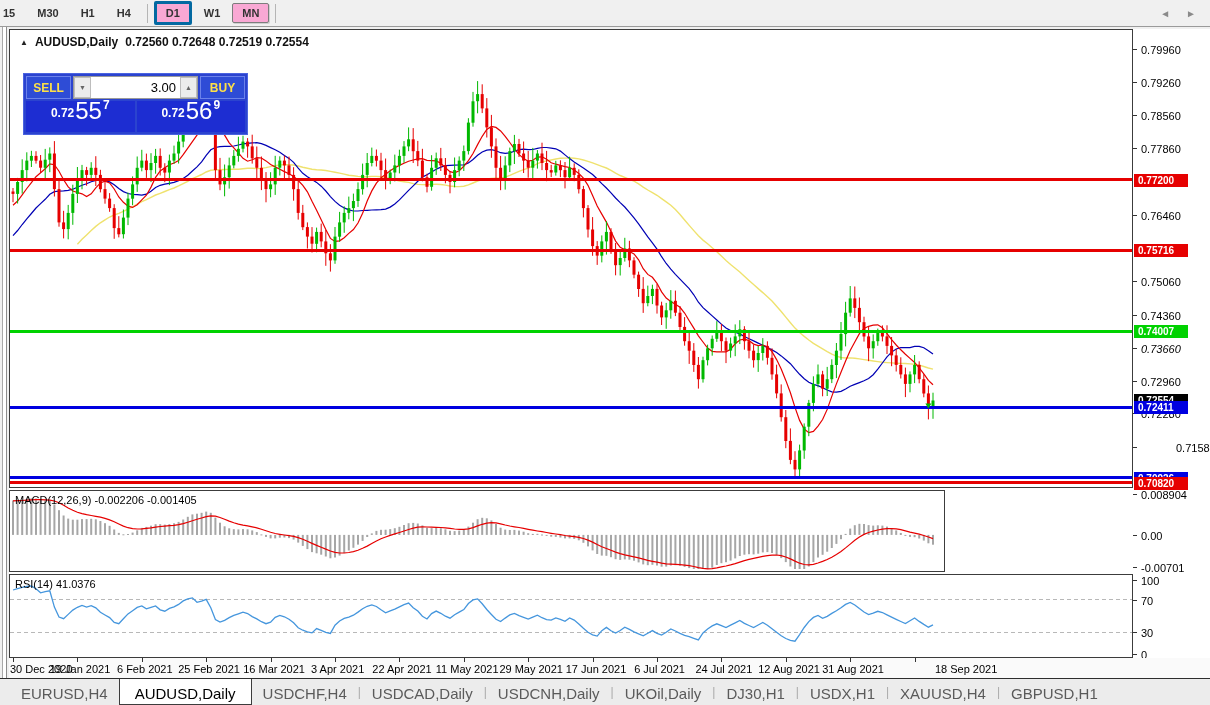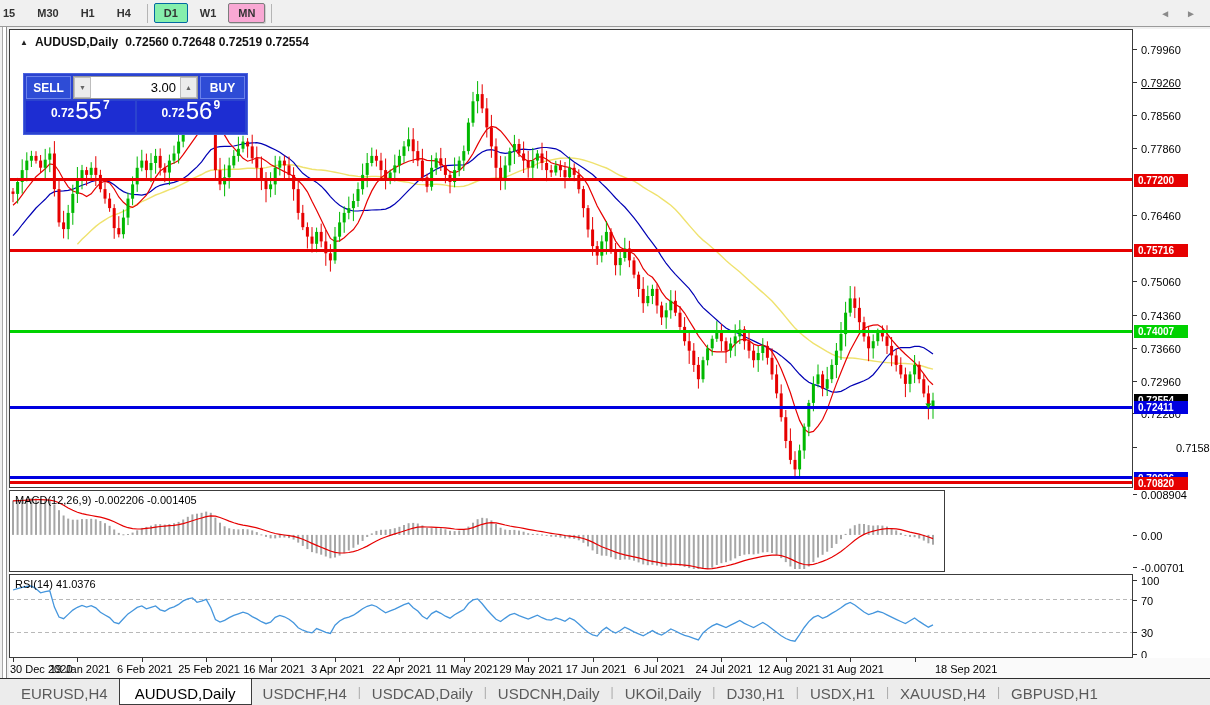--- a/index.html
+++ b/index.html
@@ -4,21 +4,21 @@
 <style>
   *{box-sizing:border-box;margin:0;padding:0}
   body{width:1210px;height:705px;position:relative;overflow:hidden;background:#f0f0f0;
        font-family:"Liberation Sans",sans-serif;-webkit-font-smoothing:antialiased}
   
   .toolbar{position:absolute;left:0;top:0;width:1210px;height:27px;background:#f0f0f0;
            border-bottom:1px solid #9a9a9a;display:flex;align-items:center}
   .tf-btn{font-size:11px;font-weight:bold;color:#333;padding:3px 9px;margin:0 1px;
           border:1px solid transparent;border-radius:2px;cursor:default;white-space:nowrap}
   .tf-btn.first{margin-left:-7px}
-  .tf-btn.active{background:#86efac;border:1px solid #0369a1}
+  .tf-btn.active{background:#f9a8d4;border:3px solid #0369a1}
   .tf-btn.outlined{background:#f9a8d4;border:1px solid #7d7d7d;box-shadow:1px 1px 0 #cfcfcf}
   .tf-sep{width:1px;height:19px;background:#b5b5b5;margin:0 5px}
   
   .gutter{position:absolute;left:0;top:27px;width:9px;height:651px;
           background:linear-gradient(90deg,#f0f0f0 0 2px,#a8a8a8 2px 3px,#fff 3px 6px,#8c8c8c 6px 7px,#f0f0f0 7px 9px)}
   .chart-win{position:absolute;left:9px;top:29px;width:1201px;height:649px;background:#fff}
   .pane{position:absolute;left:0;background:#fff;border:1px solid #3c3c3c}
   #pane-main{top:0;width:1124px;height:459px}
   #pane-macd{top:461px;width:936px;height:82px}
   #pane-rsi{top:545px;width:1124px;height:84px}
@@ -33,21 +33,21 @@
   .dlabel{position:absolute;top:5px;font-size:11px;color:#000;white-space:nowrap}
   
   .chart-title{position:absolute;left:10px;top:5px;font-size:12px;font-weight:bold;color:#111;
                display:flex;align-items:center;gap:7px;z-index:5}
   .chart-title .tri{font-size:8px;color:#222}
   .ind-label{position:absolute;left:5px;top:3px;font-size:11px;color:#000;z-index:5}
   
   .trade{position:absolute;left:14px;top:44px;width:225px;z-index:6;background:#2b43cf;
          border:1px solid #4a63e0;padding:2px}
   .trade-row1{display:flex;height:23px;gap:2px}
-  .tp-btn{width:45px;background:#2e4cd6;color:#ffffff;font-size:12px;font-weight:bold;
+  .tp-btn{width:45px;background:#2e4cd6;color:#fde047;font-size:12px;font-weight:bold;
           display:flex;align-items:center;justify-content:center;border:1px solid #6b82ea;cursor:default}
   .tp-spin{flex:1;display:flex;background:#fff;border:1px solid #9a9a9a}
   .tp-arrow{width:17px;background:#ececec;color:#666;font-size:7px;display:flex;align-items:center;
             justify-content:center;border:1px solid #bdbdbd;cursor:default}
   .tp-vol{flex:1;border:none;outline:none;text-align:right;font-size:13px;padding:0 4px;width:40px;
           font-family:"Liberation Sans",sans-serif;color:#000}
   .trade-row2{display:flex;gap:2px;margin-top:2px;height:31px}
   .tp-price{flex:1;background:#1d2dd2;color:#fff;display:flex;align-items:flex-end;
             justify-content:center;padding-bottom:9px}
   .tp-price .sm{font-size:12px;font-weight:bold;margin-right:1px;line-height:20px}
@@ -747,33 +747,33 @@
         <line x1="0" y1="57.4" x2="1122" y2="57.4" stroke="#b8b8b8" stroke-width="1" stroke-dasharray="4,3" shape-rendering="crispEdges"></line>
         <polyline points="3.0,15.0 7.6,13.6 12.2,12.4 16.8,11.5 21.4,11.0 26.0,13.8 30.6,17.8 35.2,16.6 39.8,15.8 44.4,32.1 49.0,42.0 53.6,43.7 58.2,39.4 62.8,35.1 67.4,32.3 72.0,30.5 76.6,32.0 81.2,30.6 85.8,32.9 90.4,37.3 95.0,40.0 99.6,42.6 104.2,47.4 108.8,48.7 113.4,43.8 118.0,38.9 122.6,35.7 127.2,32.4 131.8,31.0 136.4,33.9 141.0,32.4 145.6,31.0 150.2,34.8 154.8,36.2 159.4,33.4 164.0,31.9 168.6,29.4 173.2,25.9 177.8,23.9 182.4,22.9 187.0,27.3 191.6,26.1 196.2,24.4 200.8,32.8 205.4,44.5 210.0,47.1 214.6,45.4 219.2,42.6 223.8,40.4 228.4,38.8 233.0,37.2 237.6,38.5 242.2,41.6 246.8,43.9 251.4,46.7 256.0,48.7 260.6,47.2 265.2,42.4 269.8,40.4 274.4,41.8 279.0,44.3 283.6,47.8 288.2,52.7 292.8,55.2 297.4,56.8 302.0,57.9 306.6,53.6 311.2,55.3 315.8,57.3 320.4,58.4 325.0,50.2 329.6,46.0 334.2,43.4 338.8,42.1 343.4,40.2 348.0,37.1 352.6,33.8 357.2,31.3 361.8,29.9 366.4,31.5 371.0,34.8 375.6,37.8 380.2,35.9 384.8,34.1 389.4,31.8 394.0,29.6 398.6,28.1 403.2,32.7 407.8,36.1 412.4,41.3 417.0,44.0 421.6,38.6 426.2,36.1 430.8,38.3 435.4,41.2 440.0,43.2 444.6,39.7 449.2,37.1 453.8,34.6 458.4,28.5 463.0,24.9 467.6,23.9 472.2,28.8 476.8,34.5 481.4,39.5 486.0,44.3 490.6,46.6 495.2,43.1 499.8,39.9 504.4,38.4 509.0,40.7 513.6,42.3 518.2,44.0 522.8,42.1 527.4,40.2 532.0,42.7 536.6,44.6 541.2,45.2 545.8,42.9 550.4,44.3 555.0,46.3 559.6,43.0 564.2,45.1 568.8,49.0 573.4,53.3 578.0,57.2 582.6,59.8 587.2,61.1 591.8,55.7 596.4,52.4 601.0,55.8 605.6,58.0 610.2,55.5 614.8,52.2 619.4,54.4 624.0,56.8 628.6,58.9 633.2,60.8 637.8,58.2 642.4,55.6 647.0,58.3 651.6,60.0 656.2,57.3 660.8,53.9 665.4,56.0 670.0,58.3 674.6,60.3 679.2,61.6 683.8,63.3 688.4,64.9 693.0,57.9 697.6,53.9 702.2,50.9 706.8,48.8 711.4,50.7 716.0,52.5 720.6,50.1 725.2,47.8 729.8,45.5 734.4,48.4 739.0,50.5 743.6,52.6 748.2,50.0 752.8,47.5 757.4,50.3 762.0,53.8 766.6,57.2 771.2,60.7 775.8,63.5 780.4,65.3 785.0,66.2 789.6,59.6 794.2,52.5 798.8,46.6 803.4,42.4 808.0,40.5 812.6,43.3 817.2,41.3 821.8,38.4 826.4,35.7 831.0,32.8 835.6,29.4 840.2,27.4 844.8,30.0 849.4,33.6 854.0,37.0 858.6,39.6 863.2,38.2 867.8,36.3 872.4,37.5 877.0,39.9 881.6,42.2 886.2,44.4 890.8,46.5 895.4,48.5 900.0,45.7 904.6,43.0 909.2,46.4 913.8,49.4 918.4,52.2 923.0,49.9 " fill="none" stroke="#4596dd" stroke-width="1.3"></polyline>
       </svg>
     <div class="ind-label">RSI(14) 41.0376</div>
   </div>
 
   <div class="axis-col" id="axis-col">
       <div class="atick" style="top: 20px;"></div>
       <span class="alabel" style="top: 15px;">0.79960</span>
       <div class="atick" style="top: 53px;"></div>
-      <span class="alabel" style="top: 48px; text-decoration: underline;">0.79260</span>
+      <span class="alabel" style="top: 48px;">0.79260</span>
       <div class="atick" style="top: 86px;"></div>
       <span class="alabel" style="top: 81px;">0.78560</span>
       <div class="atick" style="top: 119px;"></div>
       <span class="alabel" style="top: 114px;">0.77860</span>
       <div class="atick" style="top: 186px;"></div>
       <span class="alabel" style="top: 181px;">0.76460</span>
       <div class="atick" style="top: 252px;"></div>
       <span class="alabel" style="top: 247px;">0.75060</span>
       <div class="atick" style="top: 286px;"></div>
       <span class="alabel" style="top: 281px;">0.74360</span>
       <div class="atick" style="top: 319px;"></div>
-      <span class="alabel" style="top: 314px;">0.73660</span>
+      <span class="alabel" style="top: 314px; font-style: italic;">0.73660</span>
       <div class="atick" style="top: 352px;"></div>
       <span class="alabel" style="top: 347px;">0.72960</span>
       <div class="atick" style="top: 384px;"></div>
       <span class="alabel" style="top: 379px;">0.72280</span>
       <div class="atick" style="top: 418px;"></div>
       <span class="alabel" style="top: 413px; padding-left: 35px;">0.71580</span>
       <div class="atick" style="top: 465px;"></div>
       <span class="alabel" style="top: 460px;">0.008904</span>
       <div class="atick" style="top: 506px;"></div>
       <span class="alabel" style="top: 501px;">0.00</span>

